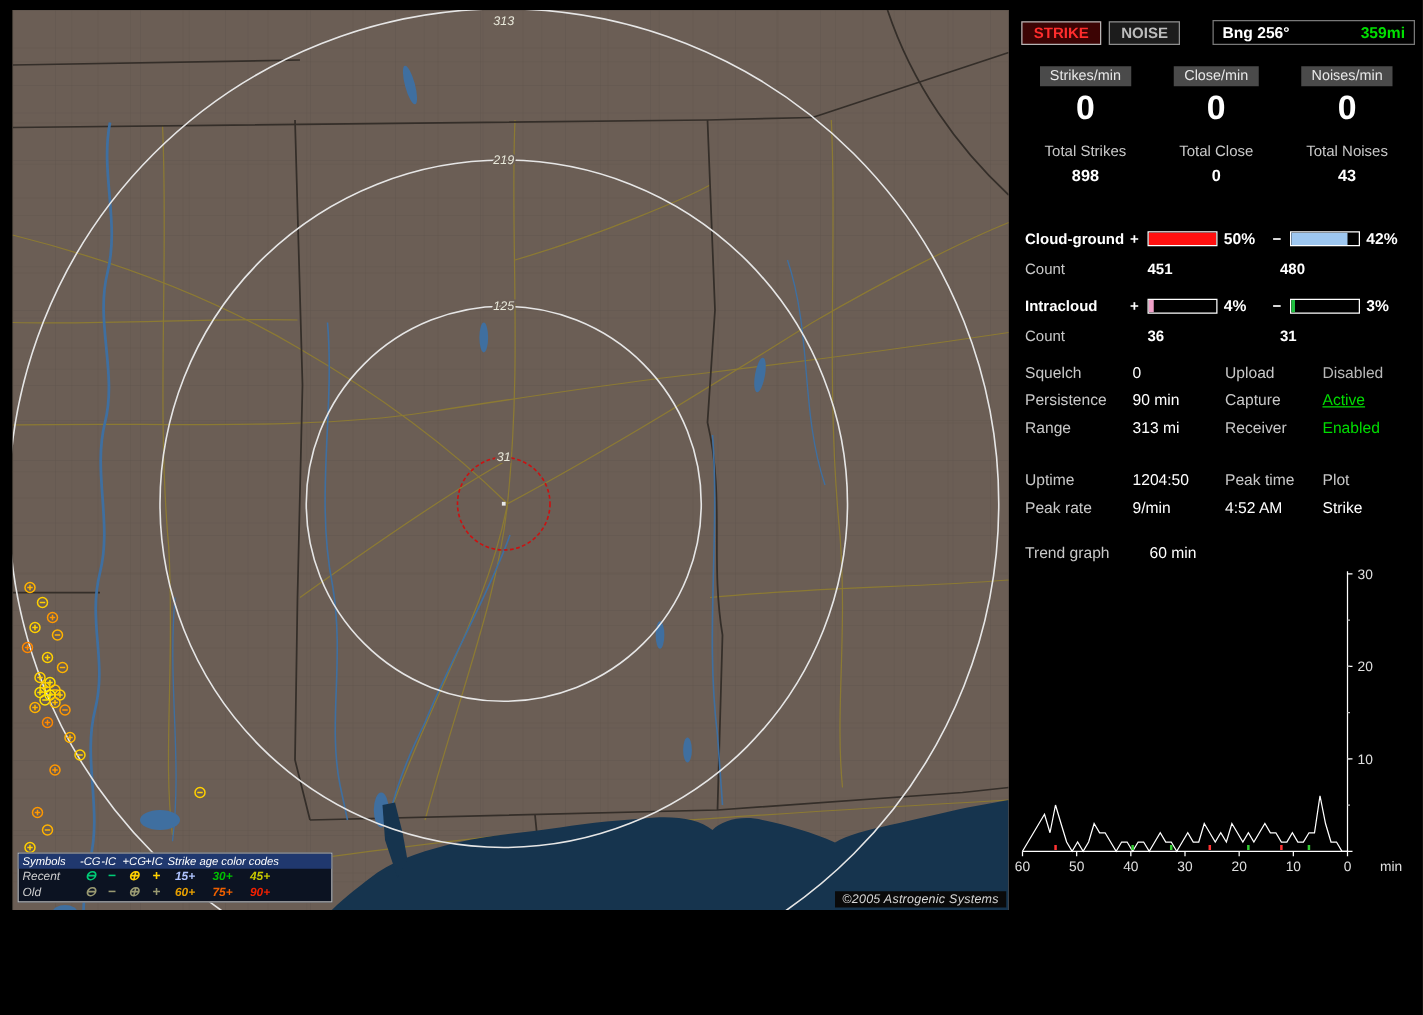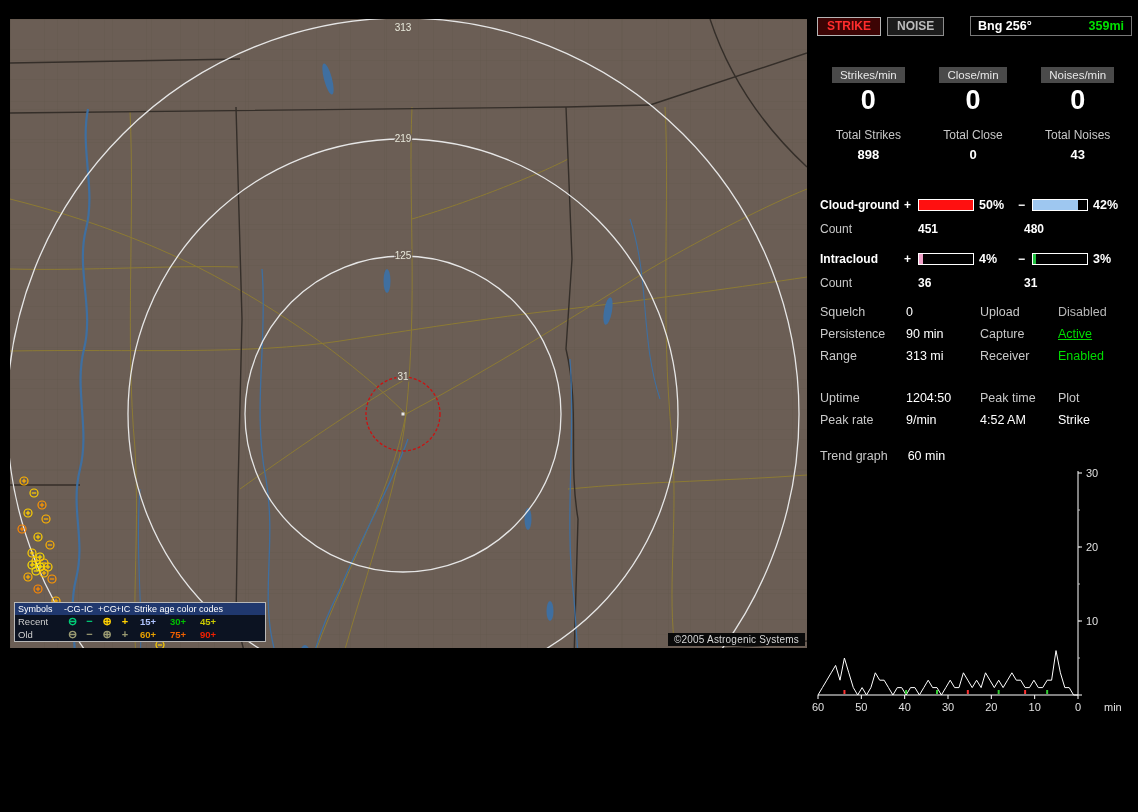--- a/index.html
+++ b/index.html
@@ -1,20 +1,20 @@
 <!DOCTYPE html>
 <html><head>
 <meta charset="utf-8">
 <style>
   html,body{margin:0;padding:0;background:#000;width:1138px;height:812px;overflow:hidden;
     font-family:"Liberation Sans",sans-serif;-webkit-font-smoothing:antialiased;}
   .app{position:relative;width:1138px;height:812px;background:#000;}
 
   
-  .map{position:absolute;left:10px;top:19px;width:797px;height:629px;background:#6b5e55;overflow:hidden;}
+  .map{position:absolute;left:10px;top:8px;width:797px;height:720px;background:#6b5e55;overflow:hidden;font-style:italic;}
   .map svg{display:block;}
   .copyright{position:absolute;right:2px;bottom:2px;background:#0a0a0a;color:#d8d8d8;
     font-size:10px;padding:1px 6px;letter-spacing:.2px;}
 
   
   .legend{position:absolute;left:4px;bottom:6px;width:250px;background:#0c1322;
     border:1px solid #b8b8b8;color:#e8e8e8;font-size:9.5px;}
   .lg-grid{display:grid;grid-template-columns:46px 17px 17px 18px 18px 6px 30px 30px 34px;
     align-items:center;padding:1px 3px;}
   .lg-head{background:#20386e;color:#fff;font-size:9px;}
@@ -26,21 +26,21 @@
   
   .side{position:absolute;left:812px;top:8px;width:322px;height:796px;background:#000;color:#fff;font-size:12px;}
   .topbar{display:flex;align-items:center;gap:6px;padding:8px 2px 0 5px;}
   .btn{height:19px;padding:0 9px;font-weight:bold;font-size:12px;font-family:"Liberation Sans",sans-serif;cursor:pointer;}
   .btn-strike{background:#3c0404;color:#ff2d2d;border:1px solid #b5b5b5;}
   .btn-noise{background:#1c1c1c;color:#bdbdbd;border:1px solid #8d8d8d;}
   .bearing{margin-left:auto;width:146px;height:18px;border:1px solid #787878;background:#000;
     display:flex;justify-content:space-between;align-items:center;padding:0 7px;font-weight:bold;font-size:12.5px;}
   .bearing .rng{color:#00e000;}
 
-  .counters{display:flex;justify-content:center;padding:0 4px;margin-top:31px;}
+  .counters{display:flex;justify-content:center;padding:0 4px;margin-top:17px;}
   .counter{width:106px;display:flex;flex-direction:column;align-items:center;}
   .chip{background:#4a4a4a;color:#e8e8e8;font-size:11.5px;padding:2px 8px;white-space:nowrap;}
   .big{font-size:27px;font-weight:bold;margin-top:3px;line-height:28px;}
   .tlabel{color:#c8c8c8;font-size:12px;margin-top:14px;white-space:nowrap;}
   .tvalue{font-weight:bold;font-size:13px;margin-top:5px;}
 
   .dist-section{margin:36px 8px 0 8px;}
   .dist-header{color:#c0c0c0;font-size:12px;padding-bottom:4px;border-bottom:1px solid #999;}
   .dist-row{display:grid;grid-template-columns:84px 14px 56px 44px 14px 56px auto;align-items:center;margin-top:11px;}
   .dlabel{font-weight:bold;font-size:12px;white-space:nowrap;}
@@ -54,21 +54,21 @@
 
   .datetime{margin:17px 6px 0 6px;border:1px solid #868686;background:#000;padding:5px 8px;
     color:#00e400;font-weight:bold;font-size:15px;letter-spacing:.5px;}
 
   .settings,.stats{margin:15px 8px 0 8px;display:grid;grid-template-columns:86px 74px 78px auto;
     row-gap:8px;font-size:12.5px;align-items:baseline;}
   .stats{margin-top:28px;}
   .lab{color:#c8c8c8;}
   .val{color:#fff;}
 
-  .trendlabel{margin:22px 8px 0 8px;display:flex;gap:20px;font-size:12.5px;align-items:flex-end;}
+  .trendlabel{margin:22px 8px 0 8px;display:flex;gap:32px;font-size:12.5px;align-items:flex-end;}
 
   .chart{margin-top:0;}
   .tick{font-family:"Liberation Sans",sans-serif;font-size:11px;fill:#e0e0e0;}
 </style>
 </head>
 <body>
 
 <div class="app">
 
   <div class="map">

